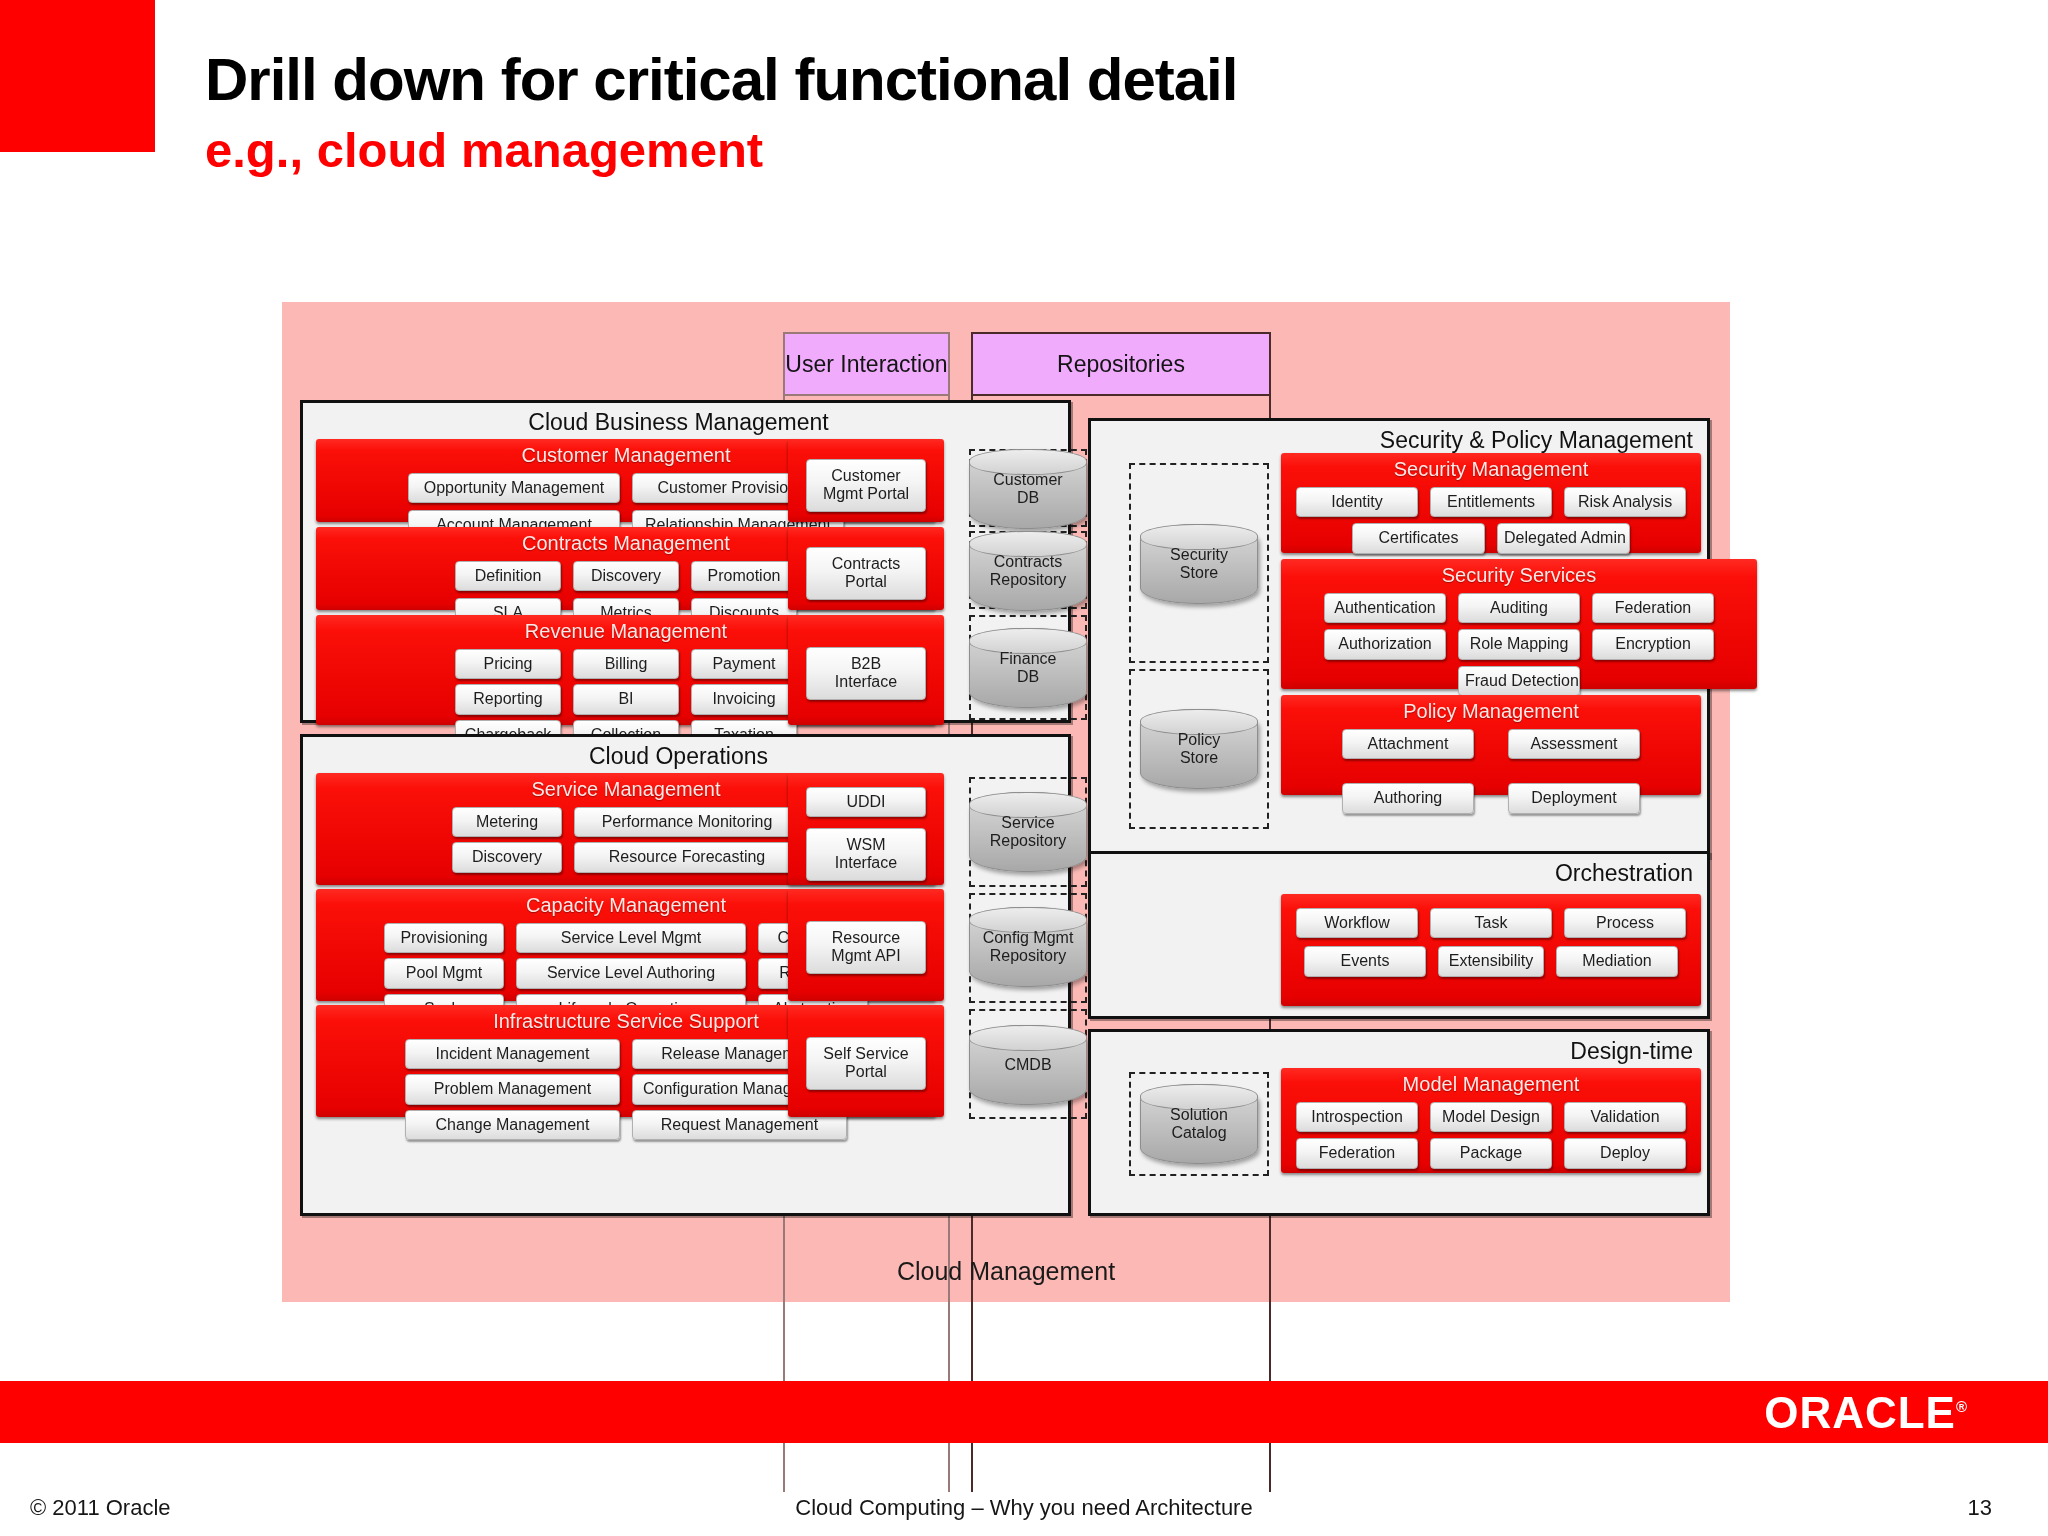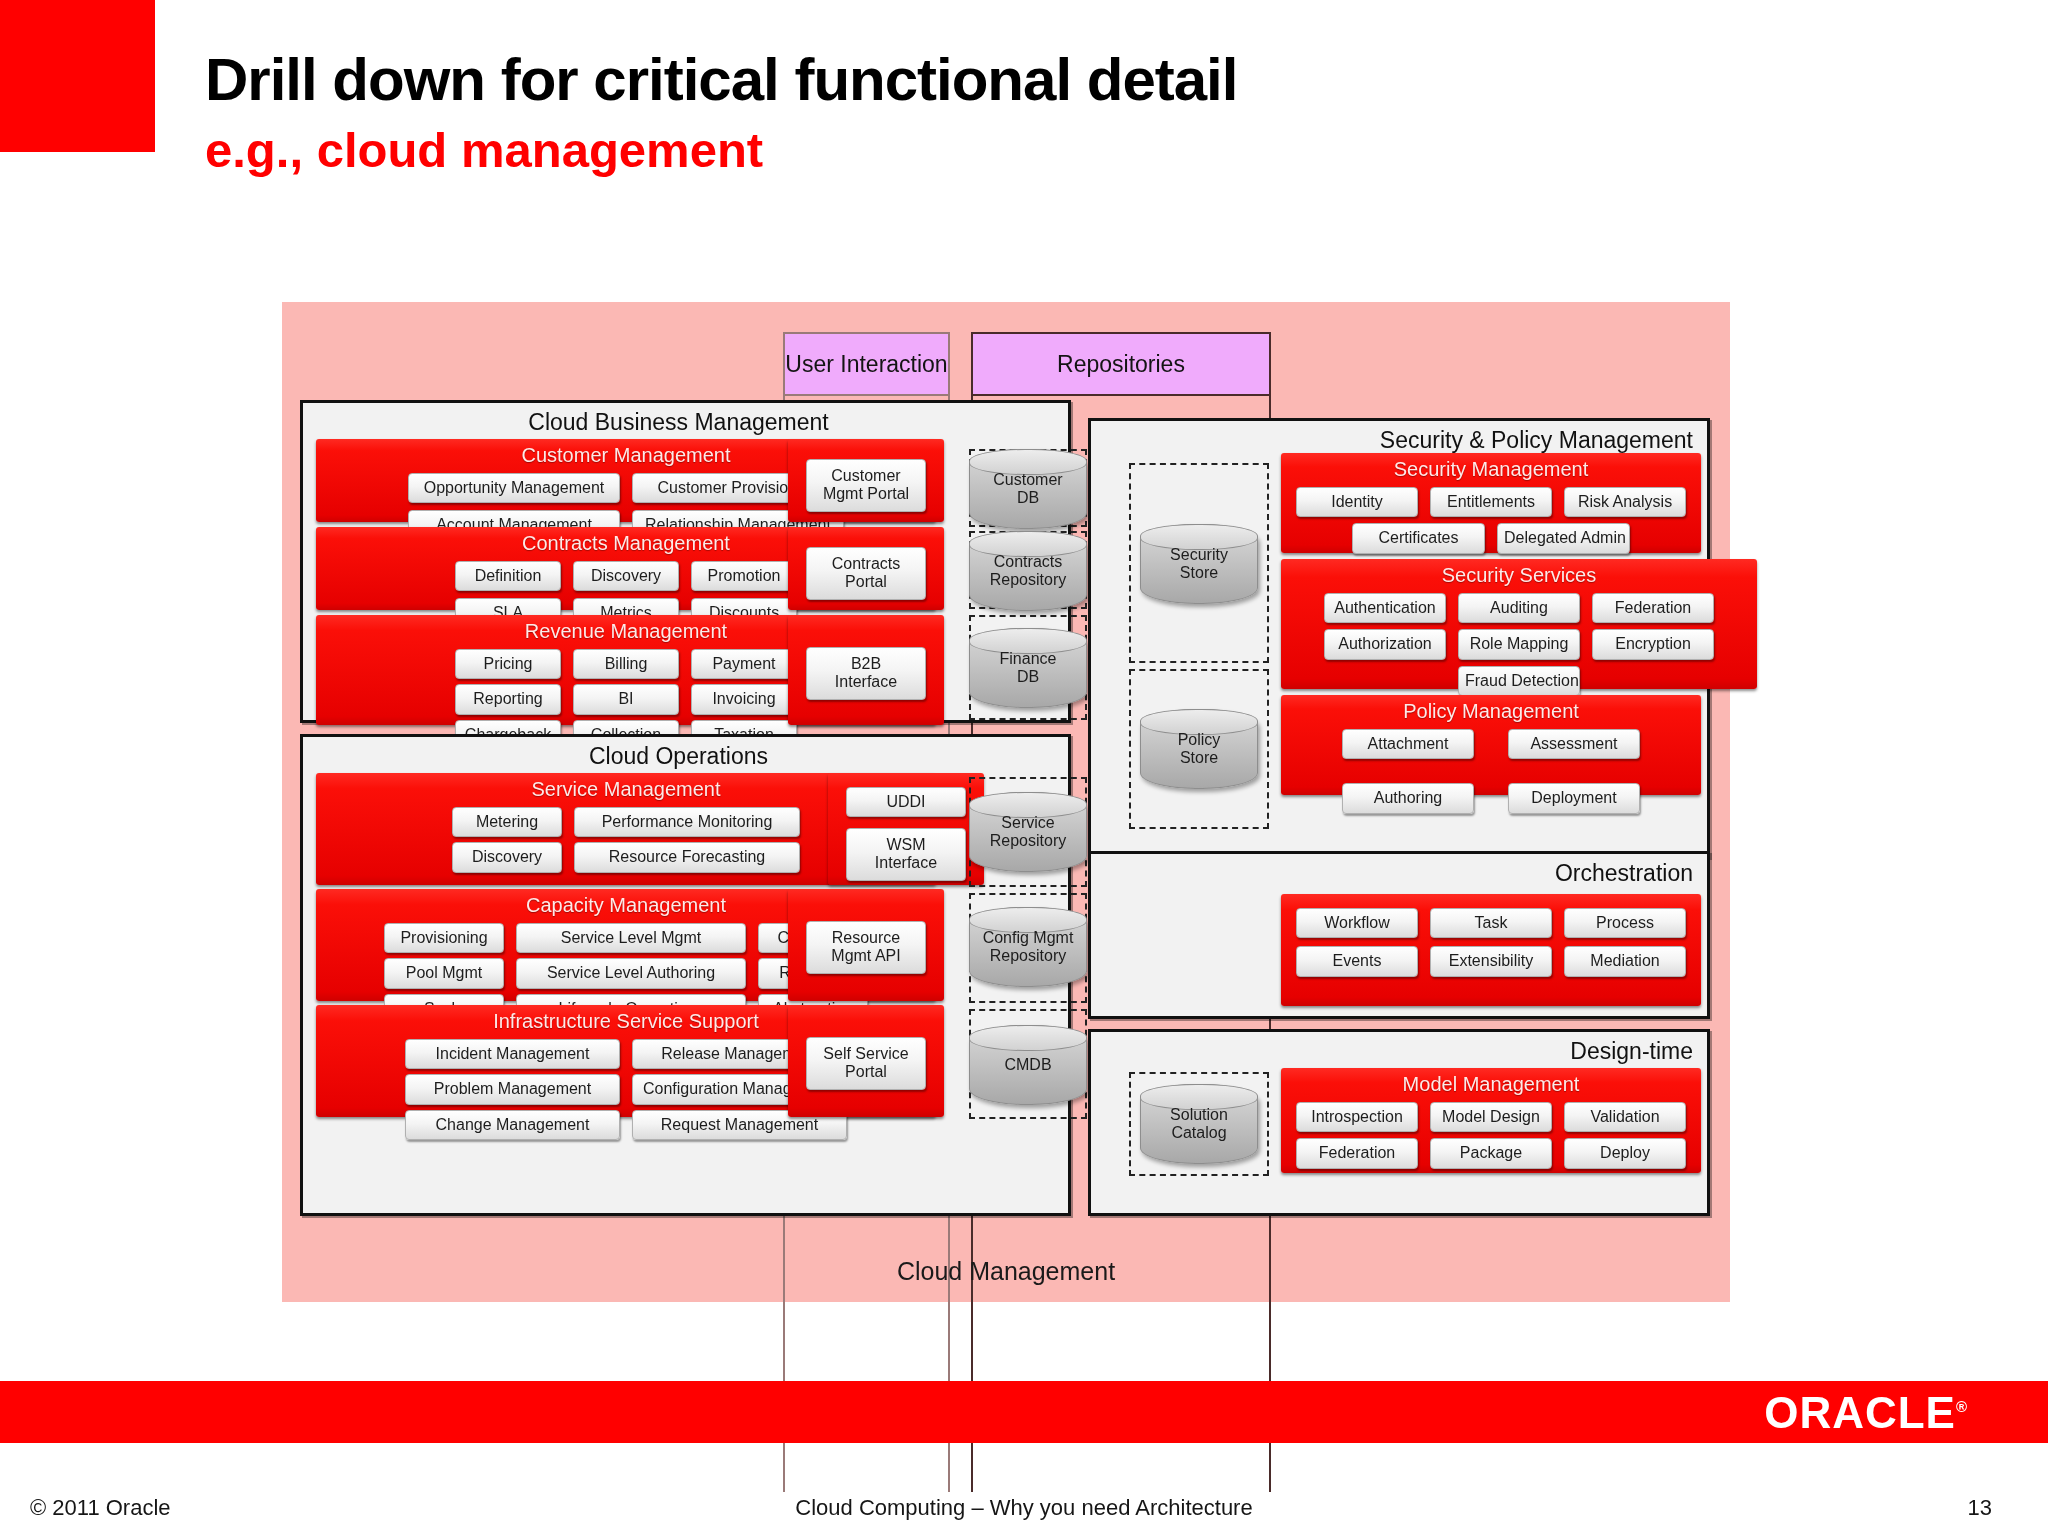--- a/index.html
+++ b/index.html
@@ -281,21 +281,21 @@
           <div class="chip" style="width:215px">Problem Management</div>
           <div class="chip" style="width:215px">Configuration Management</div>
         </div>
         <div class="row">
           <div class="chip" style="width:215px">Change Management</div>
           <div class="chip" style="width:215px">Request Management</div>
         </div>
       </div>
     </div>
 
-    <div class="group" style="left:485px; top:36px; width:156px; height:112px;margin-left:40px;">
+    <div class="group" style="left:485px; top:36px; width:156px; height:112px;">
       <div class="chip" style="position:absolute; left:18px; top:14px; width:120px;">
         <span>UDDI</span>
       </div>
       <div class="chip two" style="position:absolute; left:18px; top:55px; width:120px;">
         <span>WSM</span><br>
         <span>Interface</span>
       </div>
     </div>
     <div class="group" style="left:485px; top:152px; width:156px; height:112px;">
       <div class="chip two" style="position:absolute; left:18px; top:32px; width:120px;">
@@ -392,21 +392,21 @@
     <div class="panel-title right">Orchestration</div>
     <div class="group" style="left:190px; top:40px; width:420px; height:112px;">
       <div class="chips rows" style="gap:8px; padding-top:14px;">
         <div class="row">
           <div class="chip" style="width:122px">Workflow</div>
           <div class="chip" style="width:122px">Task</div>
           <div class="chip" style="width:122px">Process</div>
         </div>
         <div class="row">
           <div class="chip" style="width:122px">Events</div>
-          <div class="chip" style="width:122px">Extensibility</div>
+          <div class="chip" style="width:106px">Extensibility</div>
           <div class="chip" style="width:122px">Mediation</div>
         </div>
       </div>
     </div>
   </div>
 
   <div class="panel" style="left:806px; top:727px; width:622px; height:187px;">
     <div class="panel-title right">Design-time</div>
 
     <div class="dashbox" style="left:38px; top:40px; width:140px; height:104px;"></div>

